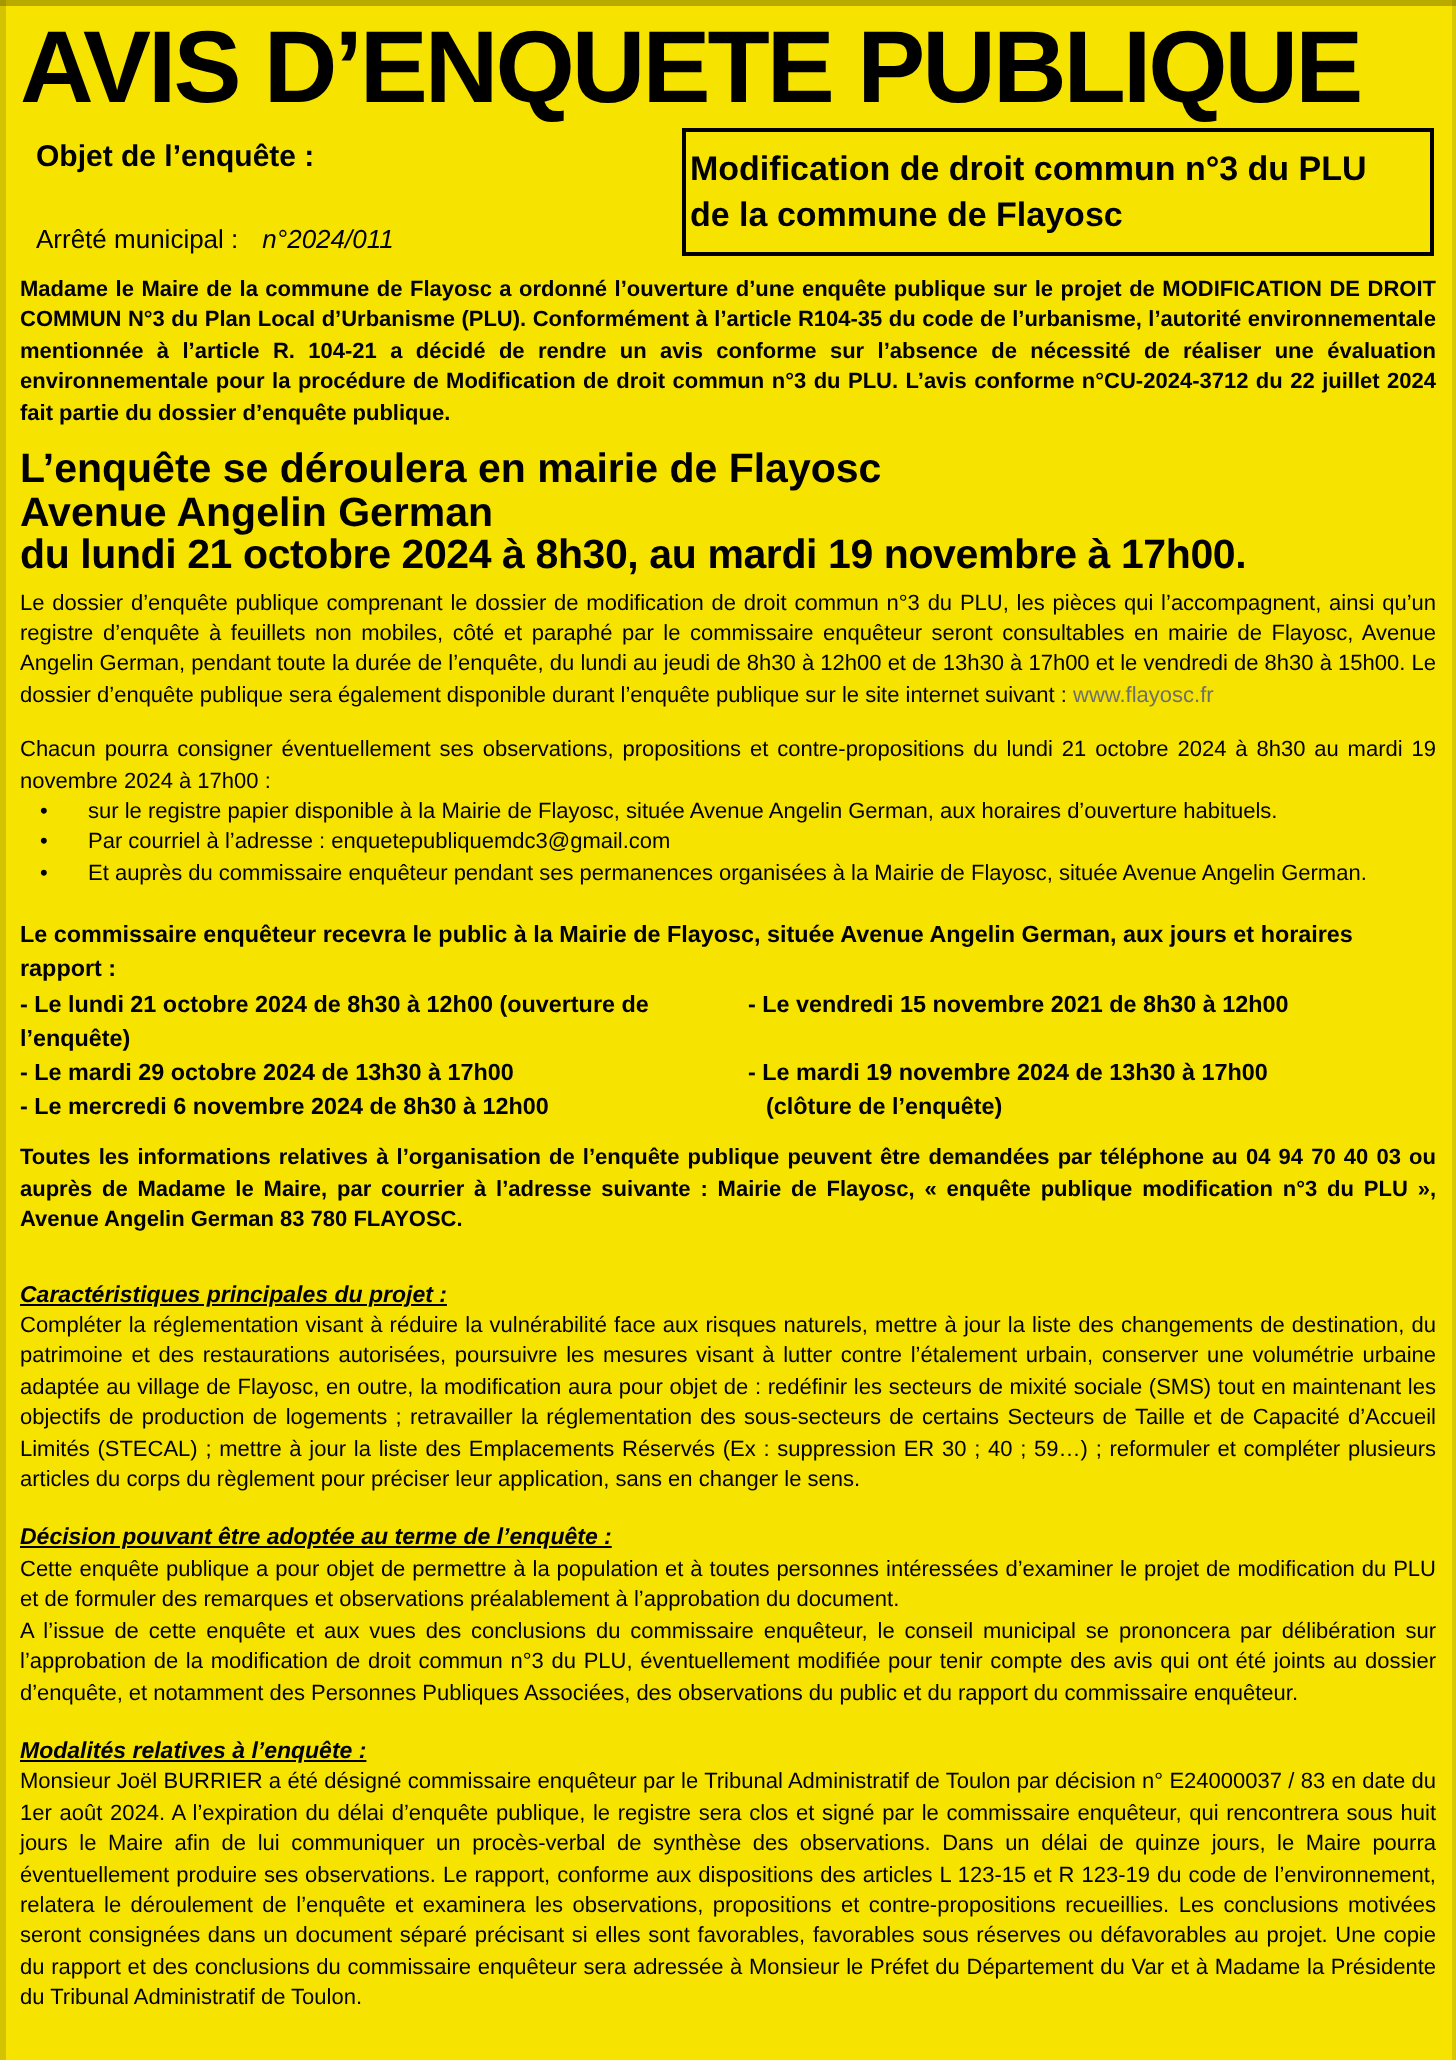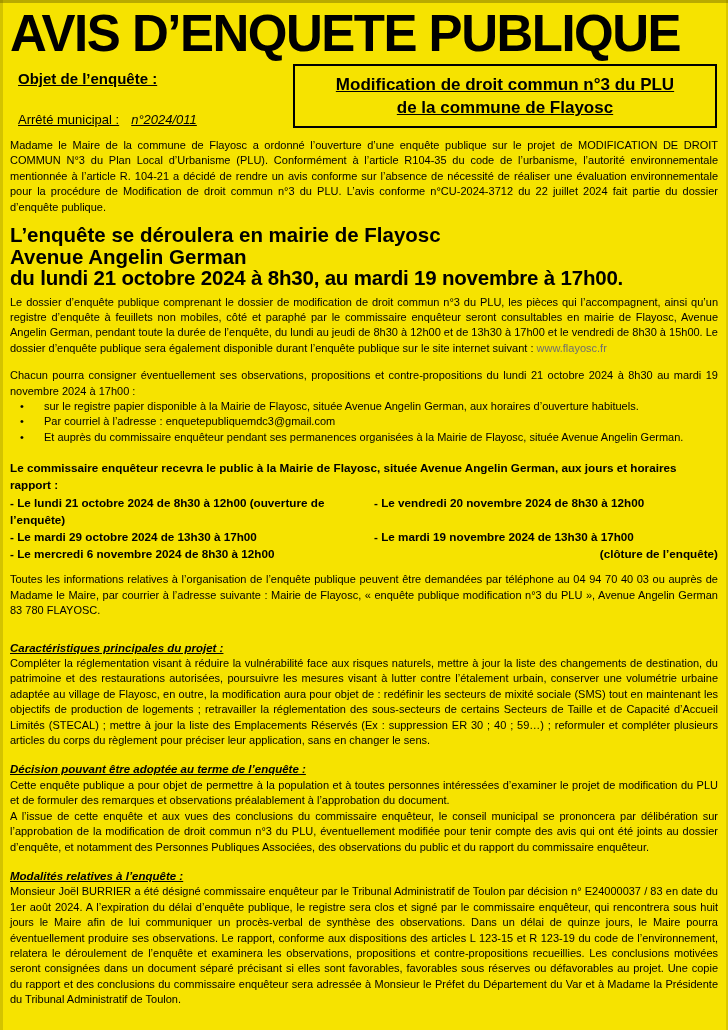--- a/index.html
+++ b/index.html
@@ -12,52 +12,52 @@
     box-shadow: inset 0 3px 0 rgba(110,100,0,.45), inset 3px 0 0 rgba(110,100,0,.25), inset -2px 0 0 rgba(110,100,0,.2);
   }
   .page { padding:5px 10px 0 10px; }
 
   .title {
     text-align:left; font-weight:bold; font-size:51px;
     letter-spacing:-1.5px; line-height:54px; margin-top:2px;
     white-space:nowrap;
   }
 
-  .header-row { display:flex; justify-content:space-between; margin-top:3px;text-decoration:underline; }
+  .header-row { display:flex; justify-content:space-between; margin-top:3px; }
   .header-left { padding-left:8px; padding-top:6px; }
   .object-label { font-weight:bold; font-size:15px; }
   .decree-line { margin-top:25px; font-size:13px; }
   .decree-num { font-style:italic; margin-left:12px;text-align:right; }
   .subject-box {
-    width:424px; border:2px solid #000; margin-right:1px;
-    text-align:center; font-weight:bold; font-size:17px; line-height:23px;
+    width:376px; border:2px solid #000; margin-right:1px;
+    text-align:left; font-weight:bold; font-size:17px; line-height:23px;
     padding:7px 2px; align-self:flex-start;
   }
 
   .body { font-size:11px; line-height:15.4px; }
   .just { text-align:justify; }
 
   .banner {
     text-align:left; font-weight:bold;
     font-size:20.5px; line-height:21.5px;
     margin-top:9px; margin-bottom:4px;
   }
   .banner .b3 { letter-spacing:-0.2px; }
 
   .mt6 { margin-top:6px; }
-  .mt10 { margin-top:10px; } .mt12 { margin-top:12px; }
+  .mt10 { margin-top:10px;font-weight:bold; } .mt12 { margin-top:12px; }
   .mt14 { margin-top:14px; }
   .mt22 { margin-top:22px; }
 
   .bullet-line { text-align:justify; }
   .bullet { display:inline-block; width:34px; padding-left:10px; }
 
   .schedule { font-weight:bold; font-size:11.7px; line-height:17.2px; }
   .sched-grid { display:grid; grid-template-columns:364px 1fr; }
-  .sched-indent { padding-left:9px;text-align:right; }
+  .sched-indent { padding-left:9px; }
 
   .sec-heading { font-weight:bold; font-style:italic; font-size:11.5px; line-height:15.4px;text-decoration:underline; }
 
   .link { color:#6E6E6E; text-decoration:none; cursor:pointer; }
 </style>
 </head>
 <body>
 
 <div class="page">
 
@@ -90,21 +90,21 @@
     <p class="just">Chacun pourra consigner éventuellement ses observations, propositions et contre-propositions du lundi 21 octobre 2024 à 8h30 au mardi 19 novembre 2024 à 17h00 :</p>
     <div class="bullet-line"><span class="bullet">•</span><span>sur le registre papier disponible à la Mairie de Flayosc, située Avenue Angelin German, aux horaires d’ouverture habituels.</span></div>
     <div class="bullet-line"><span class="bullet">•</span><span>Par courriel à l’adresse : enquetepubliquemdc3@gmail.com</span></div>
     <div class="bullet-line"><span class="bullet">•</span><span>Et auprès du commissaire enquêteur pendant ses permanences organisées à la Mairie de Flayosc, située Avenue Angelin German.</span></div>
   </div>
 
   <div class="schedule mt14">
     <div>Le commissaire enquêteur recevra le public à la Mairie de Flayosc, située Avenue Angelin German, aux jours et horaires rapport  :</div>
     <div class="sched-grid">
       <div>- Le lundi 21 octobre 2024 de 8h30 à 12h00 (ouverture de l’enquête)</div>
-      <div>- Le vendredi 20 novembre 2024 de 8h30 à 12h00</div>
+      <div>- Le vendredi 15 novembre 2021 de 8h30 à 12h00</div>
       <div>- Le mardi 29 octobre 2024 de 13h30 à 17h00</div>
       <div>- Le mardi 19 novembre 2024 de 13h30 à 17h00</div>
       <div>- Le mercredi 6 novembre 2024 de 8h30 à 12h00</div>
       <div class="sched-indent">(clôture de l’enquête)</div>
     </div>
   </div>
 
   <p class="body just mt10">Toutes les informations relatives à l’organisation de l’enquête publique peuvent être demandées par téléphone au 04 94 70 40 03 ou auprès de Madame le Maire, par courrier à l’adresse suivante : Mairie de Flayosc, « enquête publique modification n°3 du PLU », Avenue Angelin German 83 780 FLAYOSC.</p>
 
   <div class="mt22">

